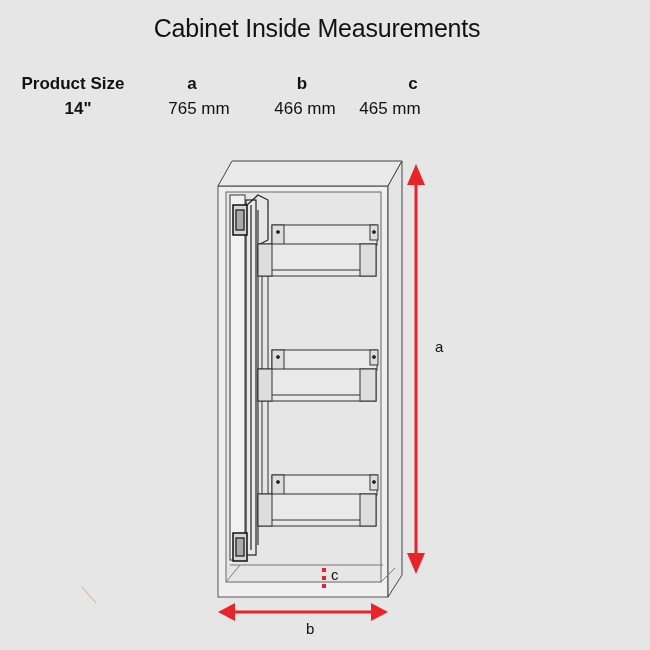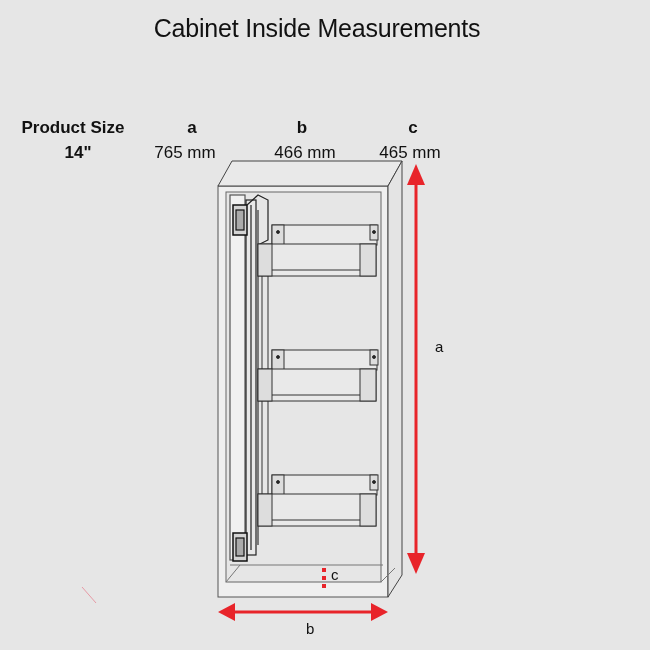--- a/index.html
+++ b/index.html
@@ -1,39 +1,39 @@
 <!DOCTYPE html>
 <html><head>
   <meta charset="utf-8">
   <style>
     html,body{margin:0;padding:0;}
     body{width:650px;height:650px;background:#e6e6e6;position:relative;overflow:hidden;font-family:"Liberation Sans",sans-serif;color:#111;}
     .title{position:absolute;left:0;width:634px;top:14px;text-align:center;font-size:25px;font-weight:400;letter-spacing:-0.2px;}
     .tbl{position:absolute;top:74px;left:0;}
-    .cell{position:absolute;text-align:center;width:140px;font-size:17px;margin-top:44px;}
+    .cell{position:absolute;text-align:center;width:140px;font-size:17px;}
     .hdr{font-weight:700;top:0;}
     .val{top:25px;}
     .val.bold{font-weight:700;}
     .lbl{position:absolute;font-size:15px;color:#111;}
     svg{position:absolute;left:0;top:0;}
   </style>
 </head>
 <body>
 
 <div class="title">Cabinet Inside Measurements</div>
 
 <div class="tbl">
   <div class="cell hdr" style="left:3px">Product Size</div>
   <div class="cell hdr" style="left:122px">a</div>
   <div class="cell hdr" style="left:232px">b</div>
   <div class="cell hdr" style="left:343px">c</div>
   <div class="cell val bold" style="left:8px">14"</div>
-  <div class="cell val" style="left:115px">765 mm</div>
+  <div class="cell val" style="left:129px">765 mm</div>
   <div class="cell val" style="left:235px">466 mm</div>
-  <div class="cell val" style="left:340px">465 mm</div>
+  <div class="cell val" style="left:320px">465 mm</div>
 </div>
 
 <svg width="650" height="650" viewBox="0 0 650 650">
   <g fill="none" stroke="#444" stroke-width="1">
 
     <rect x="218" y="186" width="170" height="411" fill="#efefef" stroke="#555"></rect>
 
     <polygon points="218,186 232,161 402,161 388,186" fill="#e9e9e9"></polygon>
 
     <polygon points="388,186 402,161 402,575 388,597" fill="#e4e4e4"></polygon>

